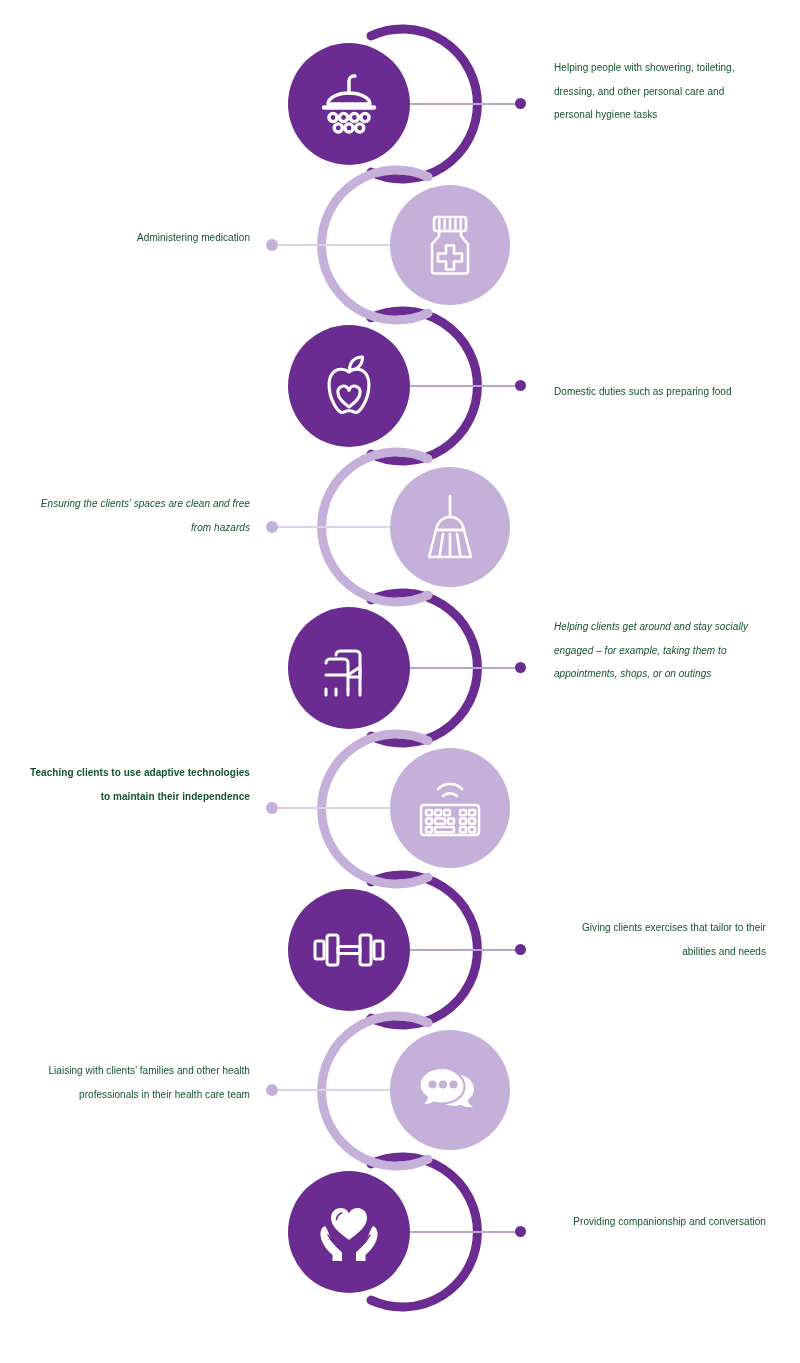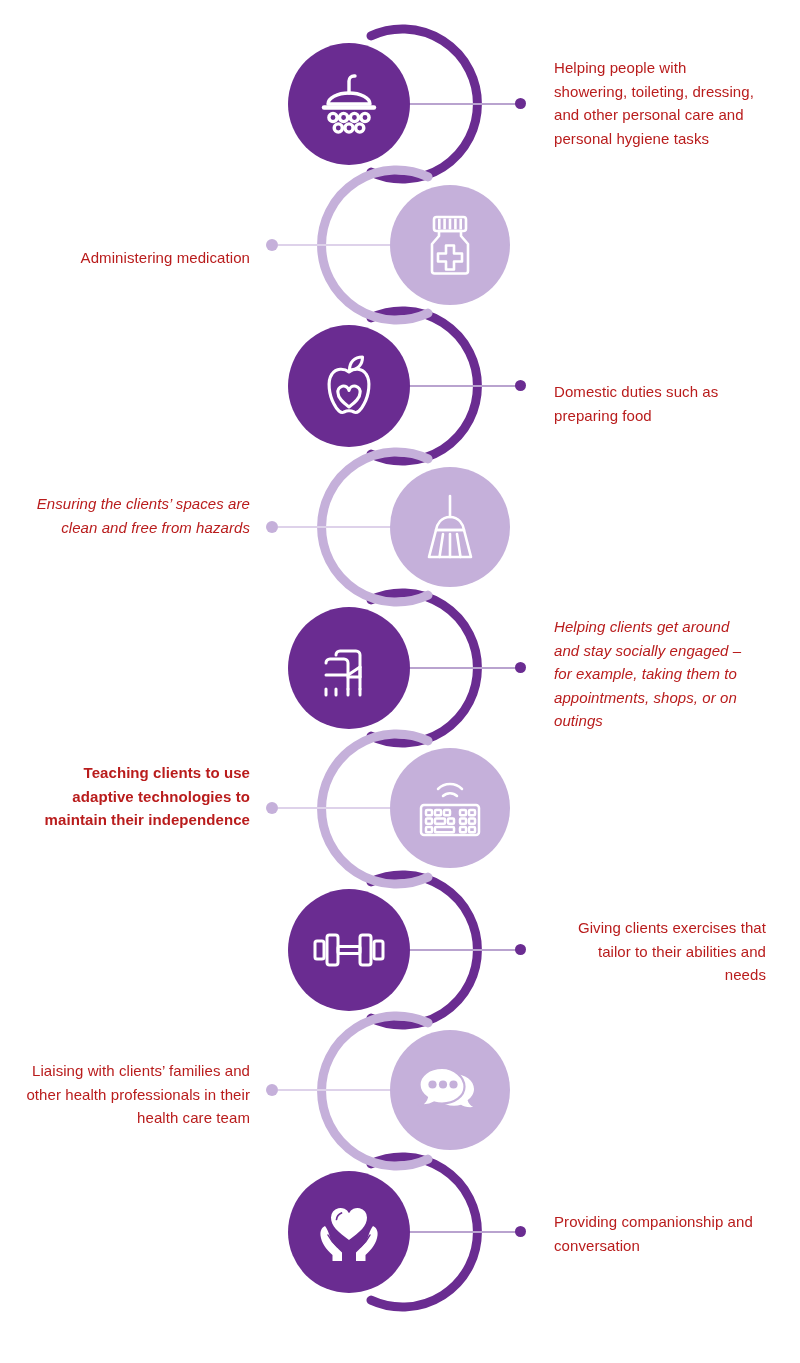--- a/index.html
+++ b/index.html
@@ -18,22 +18,22 @@
   .bubble{
     position:absolute;
     border-radius:50%;
     display:flex;align-items:center;justify-content:center;
   }
   .bubble svg{display:block;}
   .connector{position:absolute;height:2px;}
   .dot{position:absolute;border-radius:50%;}
   .caption{
     position:absolute;
-    color:#b91c1c;
-    font-size:15px;
+    color:#14532d;
+    font-size:10px;
     line-height:23.6px;
     letter-spacing:.005em;
   }
   .caption.right{text-align:left;}
   .caption.left{text-align:right;}
 </style>
 </head>
 <body>
 
 <div id="stage">
@@ -86,21 +86,21 @@
           <line x1="27.3" y1="11.6" x2="27.3" y2="22.4"></line>
           <line x1="32.6" y1="11.6" x2="32.6" y2="22.4"></line>
           <line x1="38" y1="11.6" x2="38" y2="22.4"></line>
           <line x1="43.4" y1="11.6" x2="43.4" y2="22.4"></line>
           <line x1="48.7" y1="11.6" x2="48.7" y2="22.4"></line>
           <path d="M27 24 v5 l-7 8 v27 a2.5 2.5 0 0 0 2.5 2.5 h31 a2.5 2.5 0 0 0 2.5 -2.5 V37 l-7 -8 v-5 z"></path>
           <path d="M34 38.5 h8 v8 h8 v8 h-8 v8 h-8 v-8 h-8 v-8 h8 z"></path>
         </svg>
       </span>
     </div>
-    <div class="caption left" style="left:20px;top:246px;width:230px;">Administering medication</div>
+    <div class="caption left" style="left:20px;top:226px;width:230px;">Administering medication</div>
   </div>
 
   <div class="node">
     <div class="connector" style="left:408px;top:385px;width:113px;background:#b9a3cf;"></div>
     <div class="dot" style="left:515px;top:380px;width:11px;height:11px;background:#6a2c91;"></div>
     <div class="bubble" style="left:288px;top:325px;width:122px;height:122px;background:#6a2c91;">
       <span>
         <svg width="76" height="76" viewBox="0 0 76 76" fill="none" stroke="#ffffff" stroke-width="3.1" stroke-linecap="round" stroke-linejoin="round">
           <path d="M38.5 22 c 0 -8 5 -13 13 -13 c 0 8 -5 13 -13 13 z"></path>
           <path d="M38 24 c -5 -4 -13 -4 -17 2 c -5 7 -3 21 2 30 c 3 6 7 10 10 8 c 3 -1.5 7 -1.5 10 0 c 3 2 7 -2 10 -8 c 5 -9 7 -23 2 -30 c -4 -6 -12 -6 -17 -2 z"></path>
@@ -229,16 +229,16 @@
           <path d="M27.5 27.5 a8 8 0 0 1 5 -6.5" fill="none" stroke="#6a2c91" stroke-width="1.7" stroke-linecap="round"></path>
           <path d="M16 34 c -3.5 1.5 -5 5 -4.5 9.5 c 0.8 7 5.5 14 12 19.5 v6 h9.5 v-8.5
                    c -4.5 -4 -9 -9 -11 -13 c -1.8 -3.6 -2.5 -9 -6 -13.5 z" fill="#ffffff"></path>
           <path d="M64 34 c 3.5 1.5 5 5 4.5 9.5 c -0.8 7 -5.5 14 -12 19.5 v6 h-9.5 v-8.5
                    c 4.5 -4 9 -9 11 -13 c 1.8 -3.6 2.5 -9 6 -13.5 z" fill="#ffffff"></path>
           <path d="M19 43 c 2 4 5.5 8.5 9.5 12" fill="none" stroke="#6a2c91" stroke-width="1.5" stroke-linecap="round"></path>
           <path d="M61 43 c -2 4 -5.5 8.5 -9.5 12" fill="none" stroke="#6a2c91" stroke-width="1.5" stroke-linecap="round"></path>
         </svg>
       </span>
     </div>
-    <div class="caption right" style="left:554px;top:1210px;width:212px;">Providing companionship and conversation</div>
+    <div class="caption right" style="left:554px;top:1210px;width:212px;text-align:right;">Providing companionship and conversation</div>
   </div>
 
 </div>
 
 </body></html>

